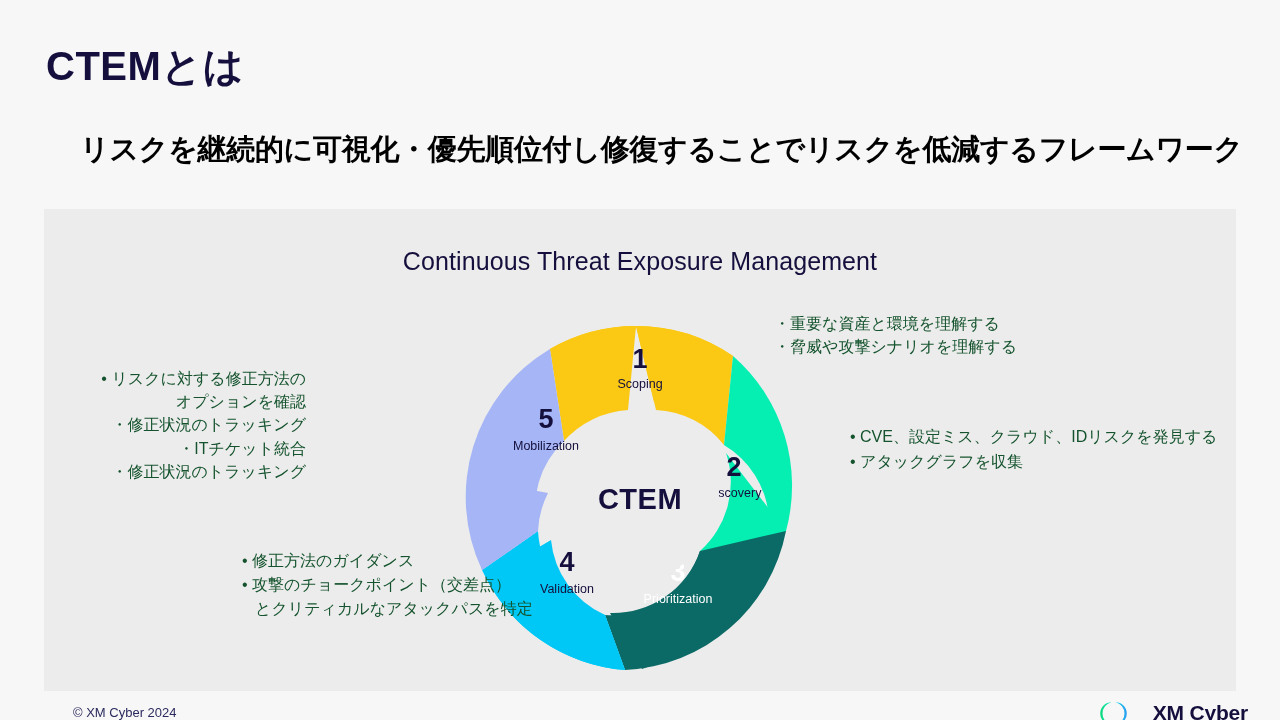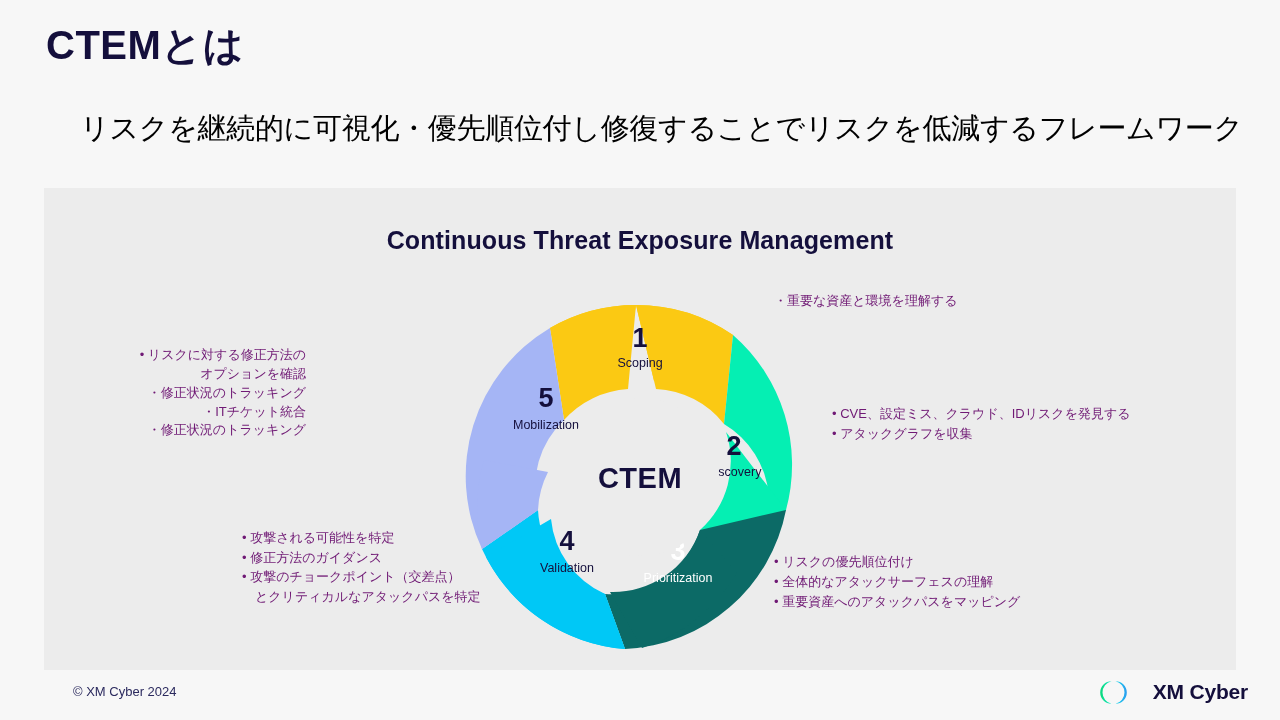--- a/index.html
+++ b/index.html
@@ -12,39 +12,40 @@
     height: 720px;
     background: #f7f7f7;
     font-family: "Liberation Sans", "DejaVu Sans", sans-serif;
     overflow: hidden;
     position: relative;
     color: #14103c;
   }
   .slide {
     position: absolute;
     inset: 0;
+    margin-top: 21px;
   }
   
   .slide-title {
     position: absolute;
     left: 46px;
     top: 22px;
     font-size: 40px;
     font-weight: bold;
     letter-spacing: 0.5px;
     color: #140f3c;
     line-height: 1.15;
     white-space: nowrap;
   }
   .slide-subtitle {
     position: absolute;
     left: 80px;
     top: 110px;
     font-size: 29px;
-    font-weight: 400;
+    font-weight: 700;
     color: #000000;
     line-height: 1.3;
     white-space: nowrap;
     letter-spacing: -0.3px;
   }
   
   .panel {
     position: absolute;
     left: 44px;
     top: 188px;
@@ -52,21 +53,21 @@
     height: 482px;
     background: #ececec;
   }
   .panel-title {
     position: absolute;
     left: 0;
     right: 0;
     top: 38px;
     text-align: center;
     font-size: 25px;
-    font-weight: bold;
+    font-weight: normal;
     color: #140f3c;
     letter-spacing: 0.1px;
   }
   
   .diagram-wrap {
     position: absolute;
     left: 398px;
     top: 104px;
     width: 396px;
     height: 370px;
@@ -89,37 +90,37 @@
   .center-label {
     font-family: "Liberation Sans", "DejaVu Sans", sans-serif;
     font-weight: bold;
     font-size: 29px;
     letter-spacing: 0.5px;
     fill: #140f3c;
   }
   
   .callout {
     position: absolute;
-    font-size: 13px;
+    font-size: 16px;
     line-height: 1.42;
-    color: #701a75;
+    color: #14532d;
     white-space: nowrap;
   }
   .callout .bul {
     display: block;
   }
   .callout .sub {
     display: block;
   }
   .c-scoping {
     left: 730px;
     top: 104px;
   }
   .c-discovery {
-    left: 788px;
+    left: 806px;
     top: 216px;
     line-height: 1.55;
   }
   .c-prioritization {
     left: 730px;
     top: 364px;
     line-height: 1.55;
   }
   .c-validation {
     left: 198px;
@@ -266,35 +267,30 @@
         </g>
 
         <circle cx="198" cy="185" r="79" fill="#ececec"></circle>
 
         <text class="center-label" x="198" y="196" text-anchor="middle">CTEM</text>
       </svg>
     </div>
 
     <div class="callout c-scoping">
       <span class="bul">・重要な資産と環境を理解する</span>
+      <span class="bul">・脅威や攻撃シナリオを理解する</span>
     </div>
 
     <div class="callout c-discovery">
       <span class="bul">•  CVE、設定ミス、クラウド、IDリスクを発見する</span>
       <span class="bul">•  アタックグラフを収集</span>
     </div>
 
-    <div class="callout c-prioritization">
-      <span class="bul">•  リスクの優先順位付け</span>
-      <span class="bul">•  全体的なアタックサーフェスの理解</span>
-      <span class="bul">•  重要資産へのアタックパスをマッピング</span>
-    </div>
 
     <div class="callout c-validation">
-      <span class="bul">•  攻撃される可能性を特定</span>
       <span class="bul">•  修正方法のガイダンス</span>
       <span class="bul">•  攻撃のチョークポイント（交差点）</span>
       <span class="sub">とクリティカルなアタックパスを特定</span>
     </div>
 
     <div class="callout c-mobilization">
       <span class="bul">•  リスクに対する修正方法の</span>
       <span class="sub">オプションを確認</span>
       <span class="bul">・修正状況のトラッキング</span>
       <span class="bul">・ITチケット統合</span>

